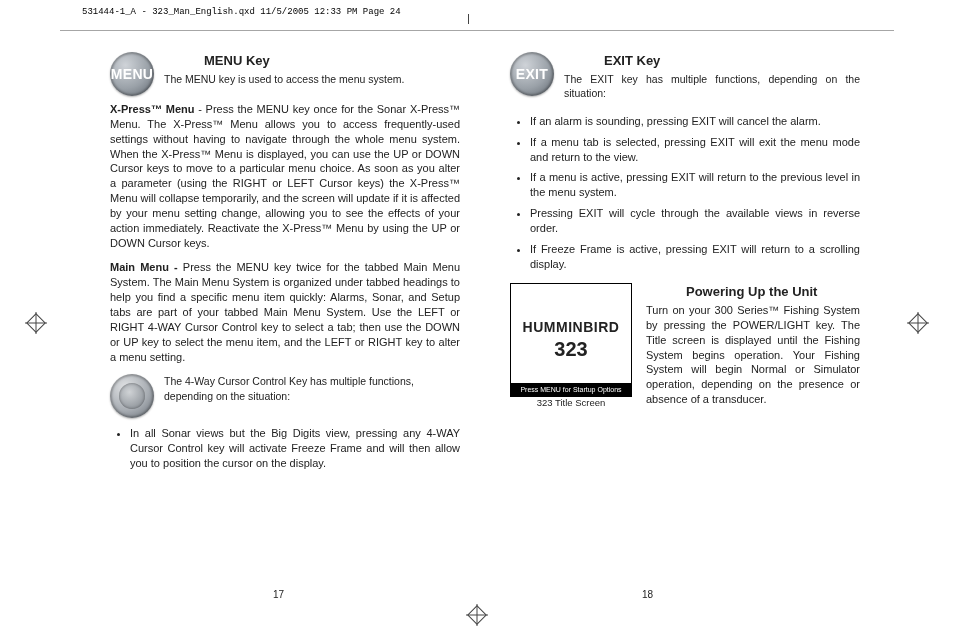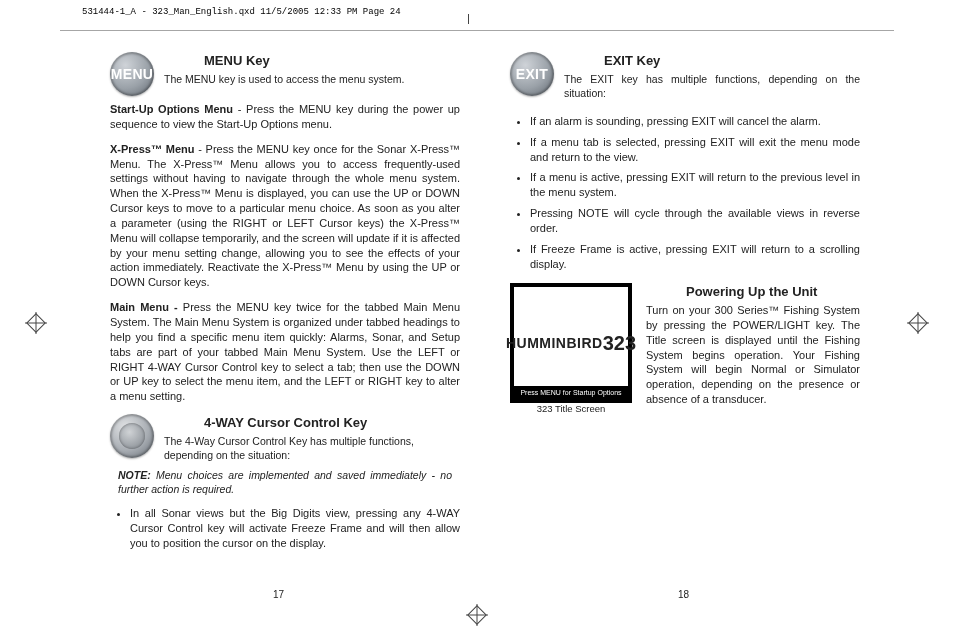--- a/index.html
+++ b/index.html
@@ -120,25 +120,25 @@
   .title-screen-wrap {
     display: flex;
     gap: 14px;
     margin: 12px 0 6px 0;
   }
   .title-screen {
     width: 122px;
     flex-shrink: 0;
   }
   .ts-box {
-    border: 4px solid #000000;
+    border: 1px solid #000000;
     background: #fff;
     height: 112px;
     display: flex;
-    flex-direction: row;
+    flex-direction: column;
     align-items: center;
     justify-content: center;
     position: relative;
   }
   .ts-brand {
     font-family: "Arial Black", sans-serif;
     font-weight: 900;
     font-size: 14px;
     letter-spacing: .5px;
   }
@@ -160,21 +160,21 @@
     text-align: center;
     font-size: 9.5px;
     margin-top: 0;
   }
   .pagenum {
     position: absolute;
     bottom: 44px;
     font-size: 10px;
   }
   .pagenum.l { left: 273px; text-align: right; }
-  .pagenum.r { left: 678px; }
+  .pagenum.r { left: 642px; }
 </style>
 </head>
 <body>
 
 <div class="print-header">531444-1_A - 323_Man_English.qxd  11/5/2005  12:33 PM  Page 24</div>
 <div class="crop-top"></div>
 <div class="crop-line-top"></div>
 <div class="regmark left">
     <div class="diamond"></div>
   </div>
@@ -190,44 +190,37 @@
   <div class="col col-left">
 
     <div class="sec-head">
       <div class="icon-btn">MENU</div>
       <div class="head-text">
         <h3>MENU Key</h3>
         <div class="sub">The MENU key is used to access the menu system.</div>
       </div>
     </div>
 
-    <p>
-      <span class="lead">Start-Up Options Menu</span><span> - Press the MENU key during the power up sequence to view the Start-Up Options menu.</span>
-    </p>
 
     <p>
       <span class="lead">X-Press™ Menu</span><span> -  Press the MENU key once for the Sonar X-Press™ Menu. The X-Press™ Menu allows you to access frequently-used settings without having to navigate through the whole menu system. When the X-Press™ Menu is displayed, you can use the UP or DOWN Cursor keys to move to a particular menu choice. As soon as you alter a parameter (using the RIGHT or LEFT Cursor keys) the X-Press™ Menu will collapse temporarily, and the screen will update if it is affected by your menu setting change, allowing you to see the effects of your action immediately. Reactivate the X-Press™ Menu by using the UP or DOWN Cursor keys.</span>
     </p>
 
     <p>
       <span class="lead">Main Menu - </span><span>Press the MENU key twice for the tabbed Main Menu System. The Main Menu System is organized under tabbed headings to help you find a specific menu item quickly: Alarms, Sonar, and Setup tabs are part of your tabbed Main Menu System. Use the LEFT or RIGHT 4-WAY Cursor Control  key to select a tab; then use the DOWN or UP key to select the menu item, and the LEFT or RIGHT key to alter a menu setting.</span>
     </p>
 
     <div class="sec-head">
       <div class="cursor-btn"></div>
       <div class="head-text">
-        <h3>4-WAY Cursor Control Key</h3>
         <div class="sub">The 4-Way Cursor Control Key has multiple functions, depending on the situation:</div>
       </div>
     </div>
 
 
-    <p class="note">
-      <span class="lead" style="font-style:italic">NOTE:</span><span> Menu choices are implemented and saved immediately - no further action is required.</span>
-    </p>
 
     <ul class="bul">
       <li>In all Sonar views but the Big Digits view,  pressing any 4-WAY Cursor Control key will activate Freeze Frame and will then allow you to position the cursor on the display.</li>
     </ul>
 
   </div>
 
   <div class="col col-right">
 
     <div class="sec-head">
@@ -235,21 +228,21 @@
       <div class="head-text">
         <h3>EXIT Key</h3>
         <div class="sub" style="text-align:justify">The EXIT key has multiple functions, depending on the situation:</div>
       </div>
     </div>
 
     <ul class="bul" style="margin-top:14px">
       <li>If an alarm is sounding, pressing EXIT will cancel the alarm.</li>
       <li>If a menu tab is selected, pressing EXIT will exit the menu mode and return to the view.</li>
       <li>If a menu is active, pressing EXIT will return to the previous level in the menu system.</li>
-      <li>Pressing NOTE will cycle through the available views in reverse order.</li>
+      <li>Pressing EXIT will cycle through the available views in reverse order.</li>
       <li>If Freeze Frame is active, pressing EXIT will return to a scrolling display.</li>
     </ul>
 
     <div class="title-screen-wrap">
       <div class="title-screen">
         <div class="ts-box">
           <div class="ts-brand">HUMMINBIRD</div>
           <div class="ts-model">323</div>
           <div class="ts-bar">Press MENU for Startup Options</div>
         </div>

